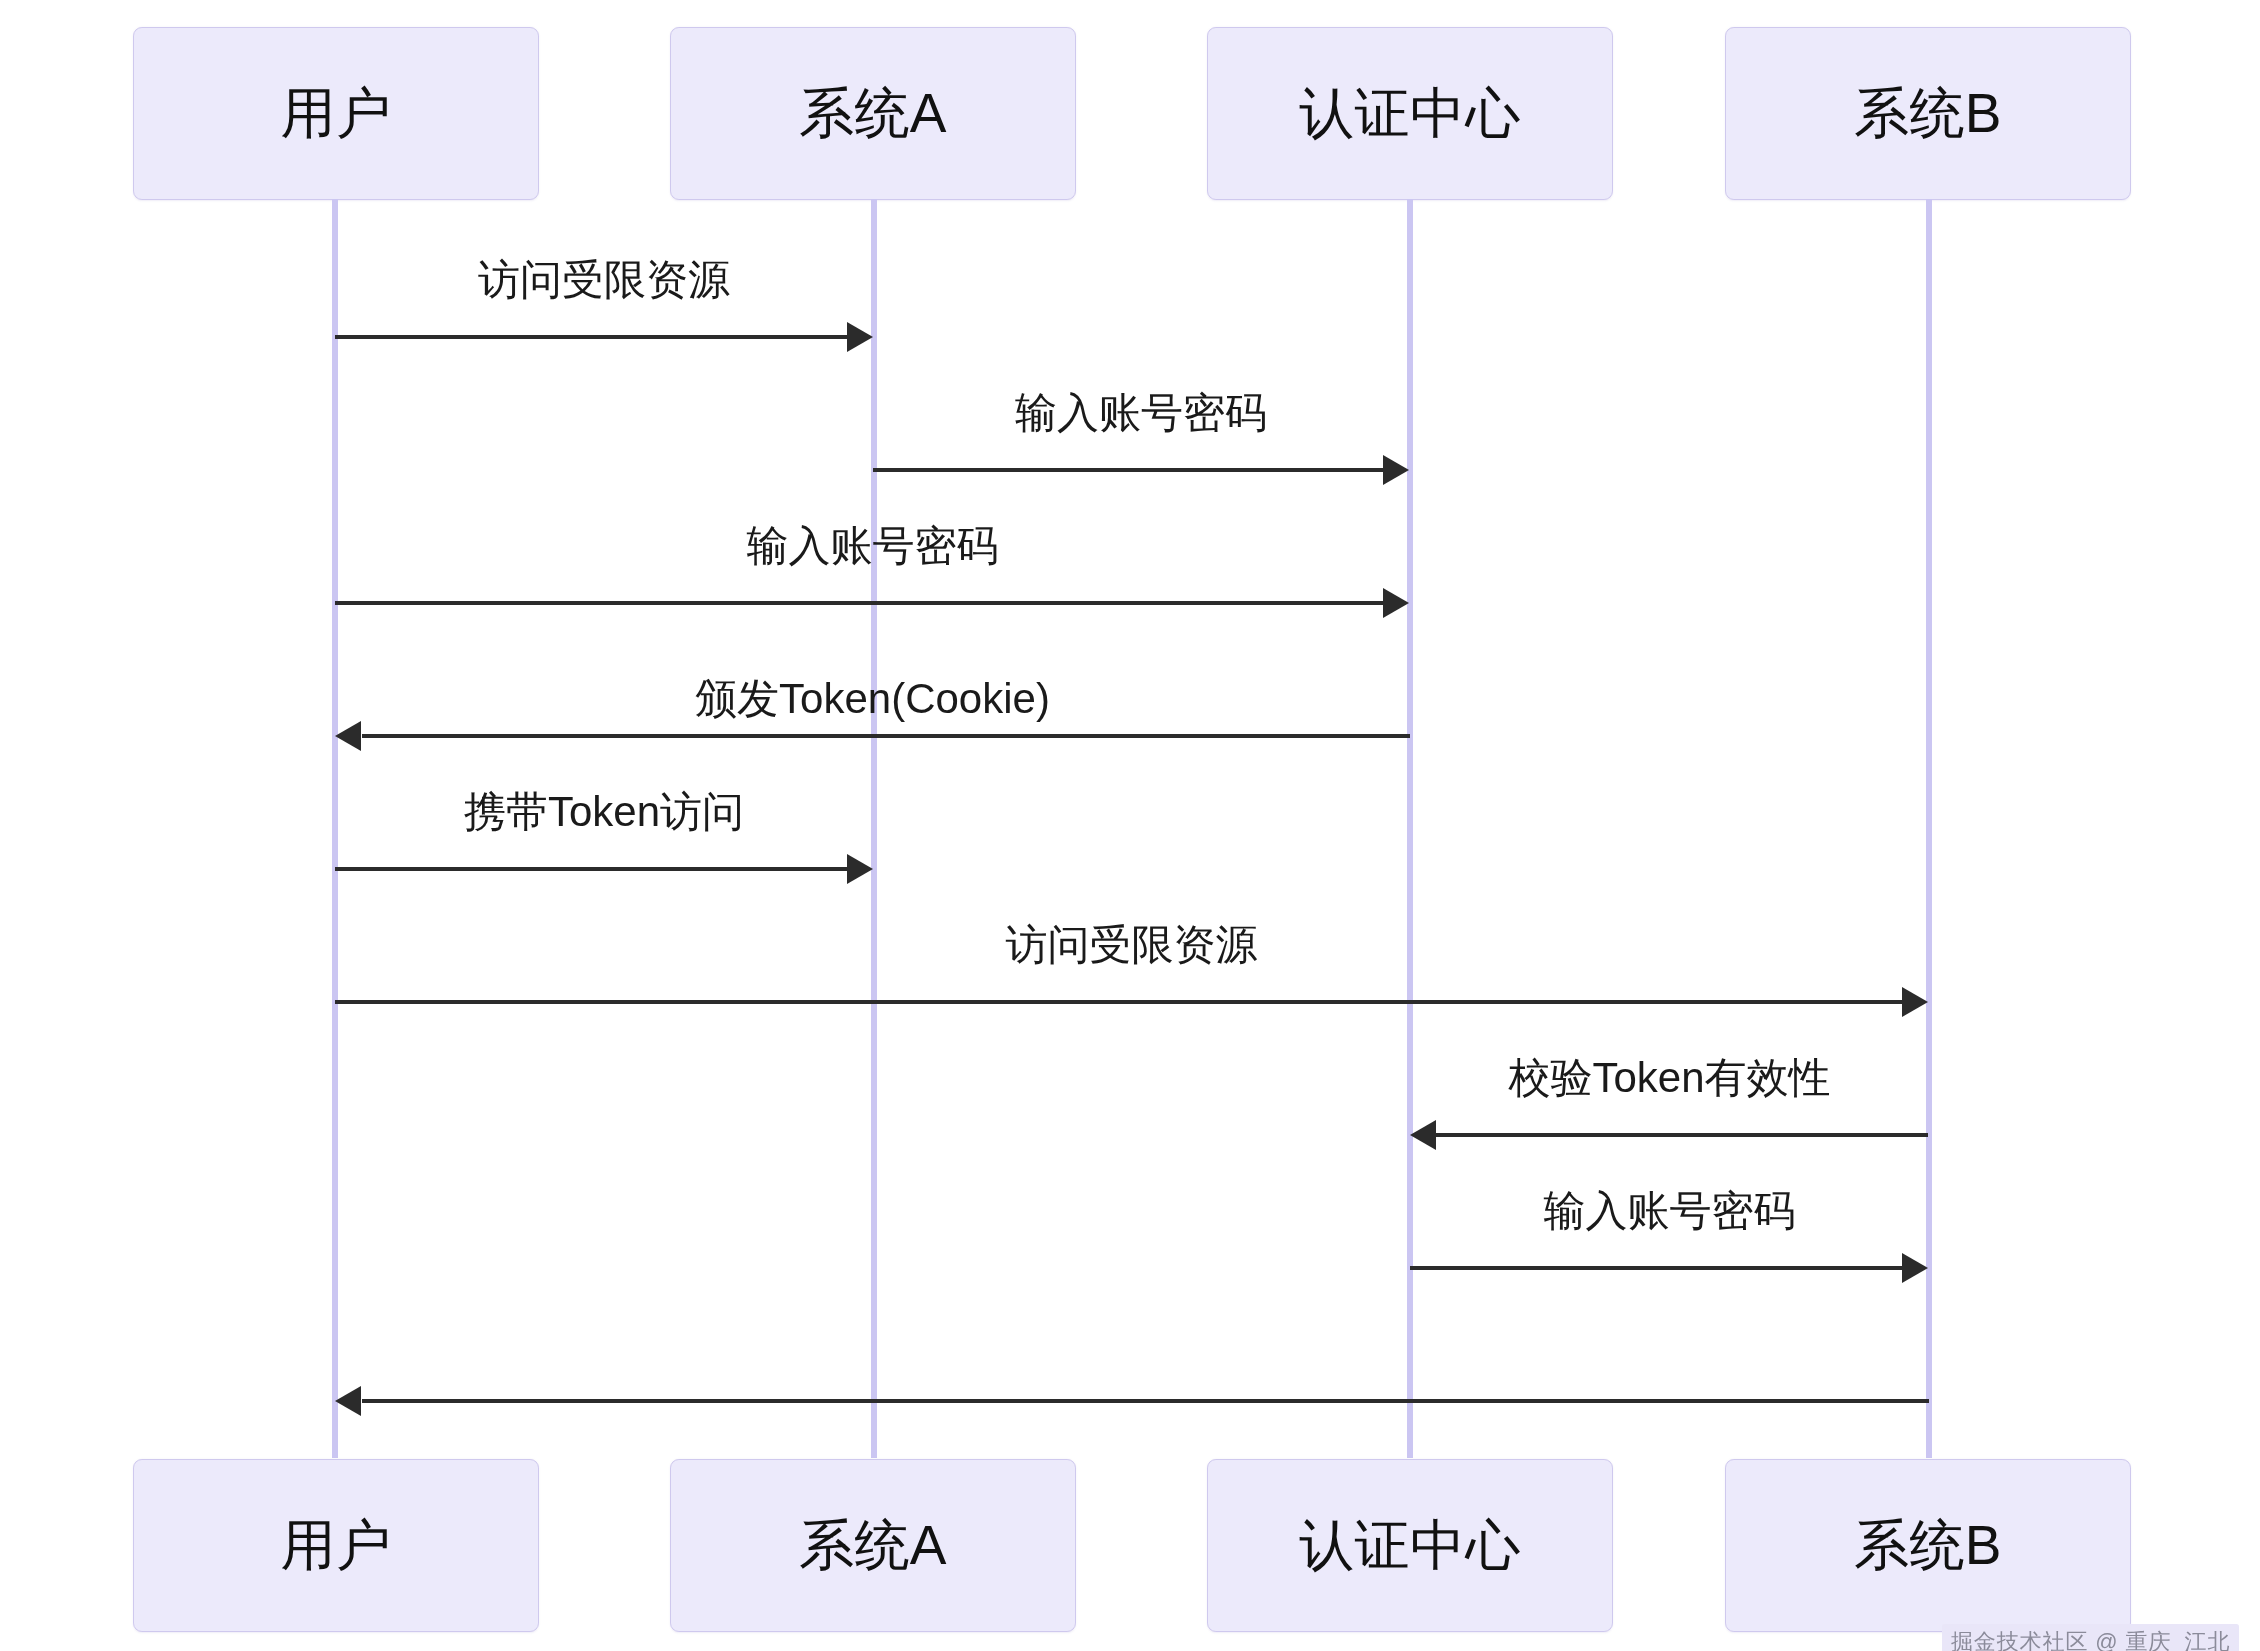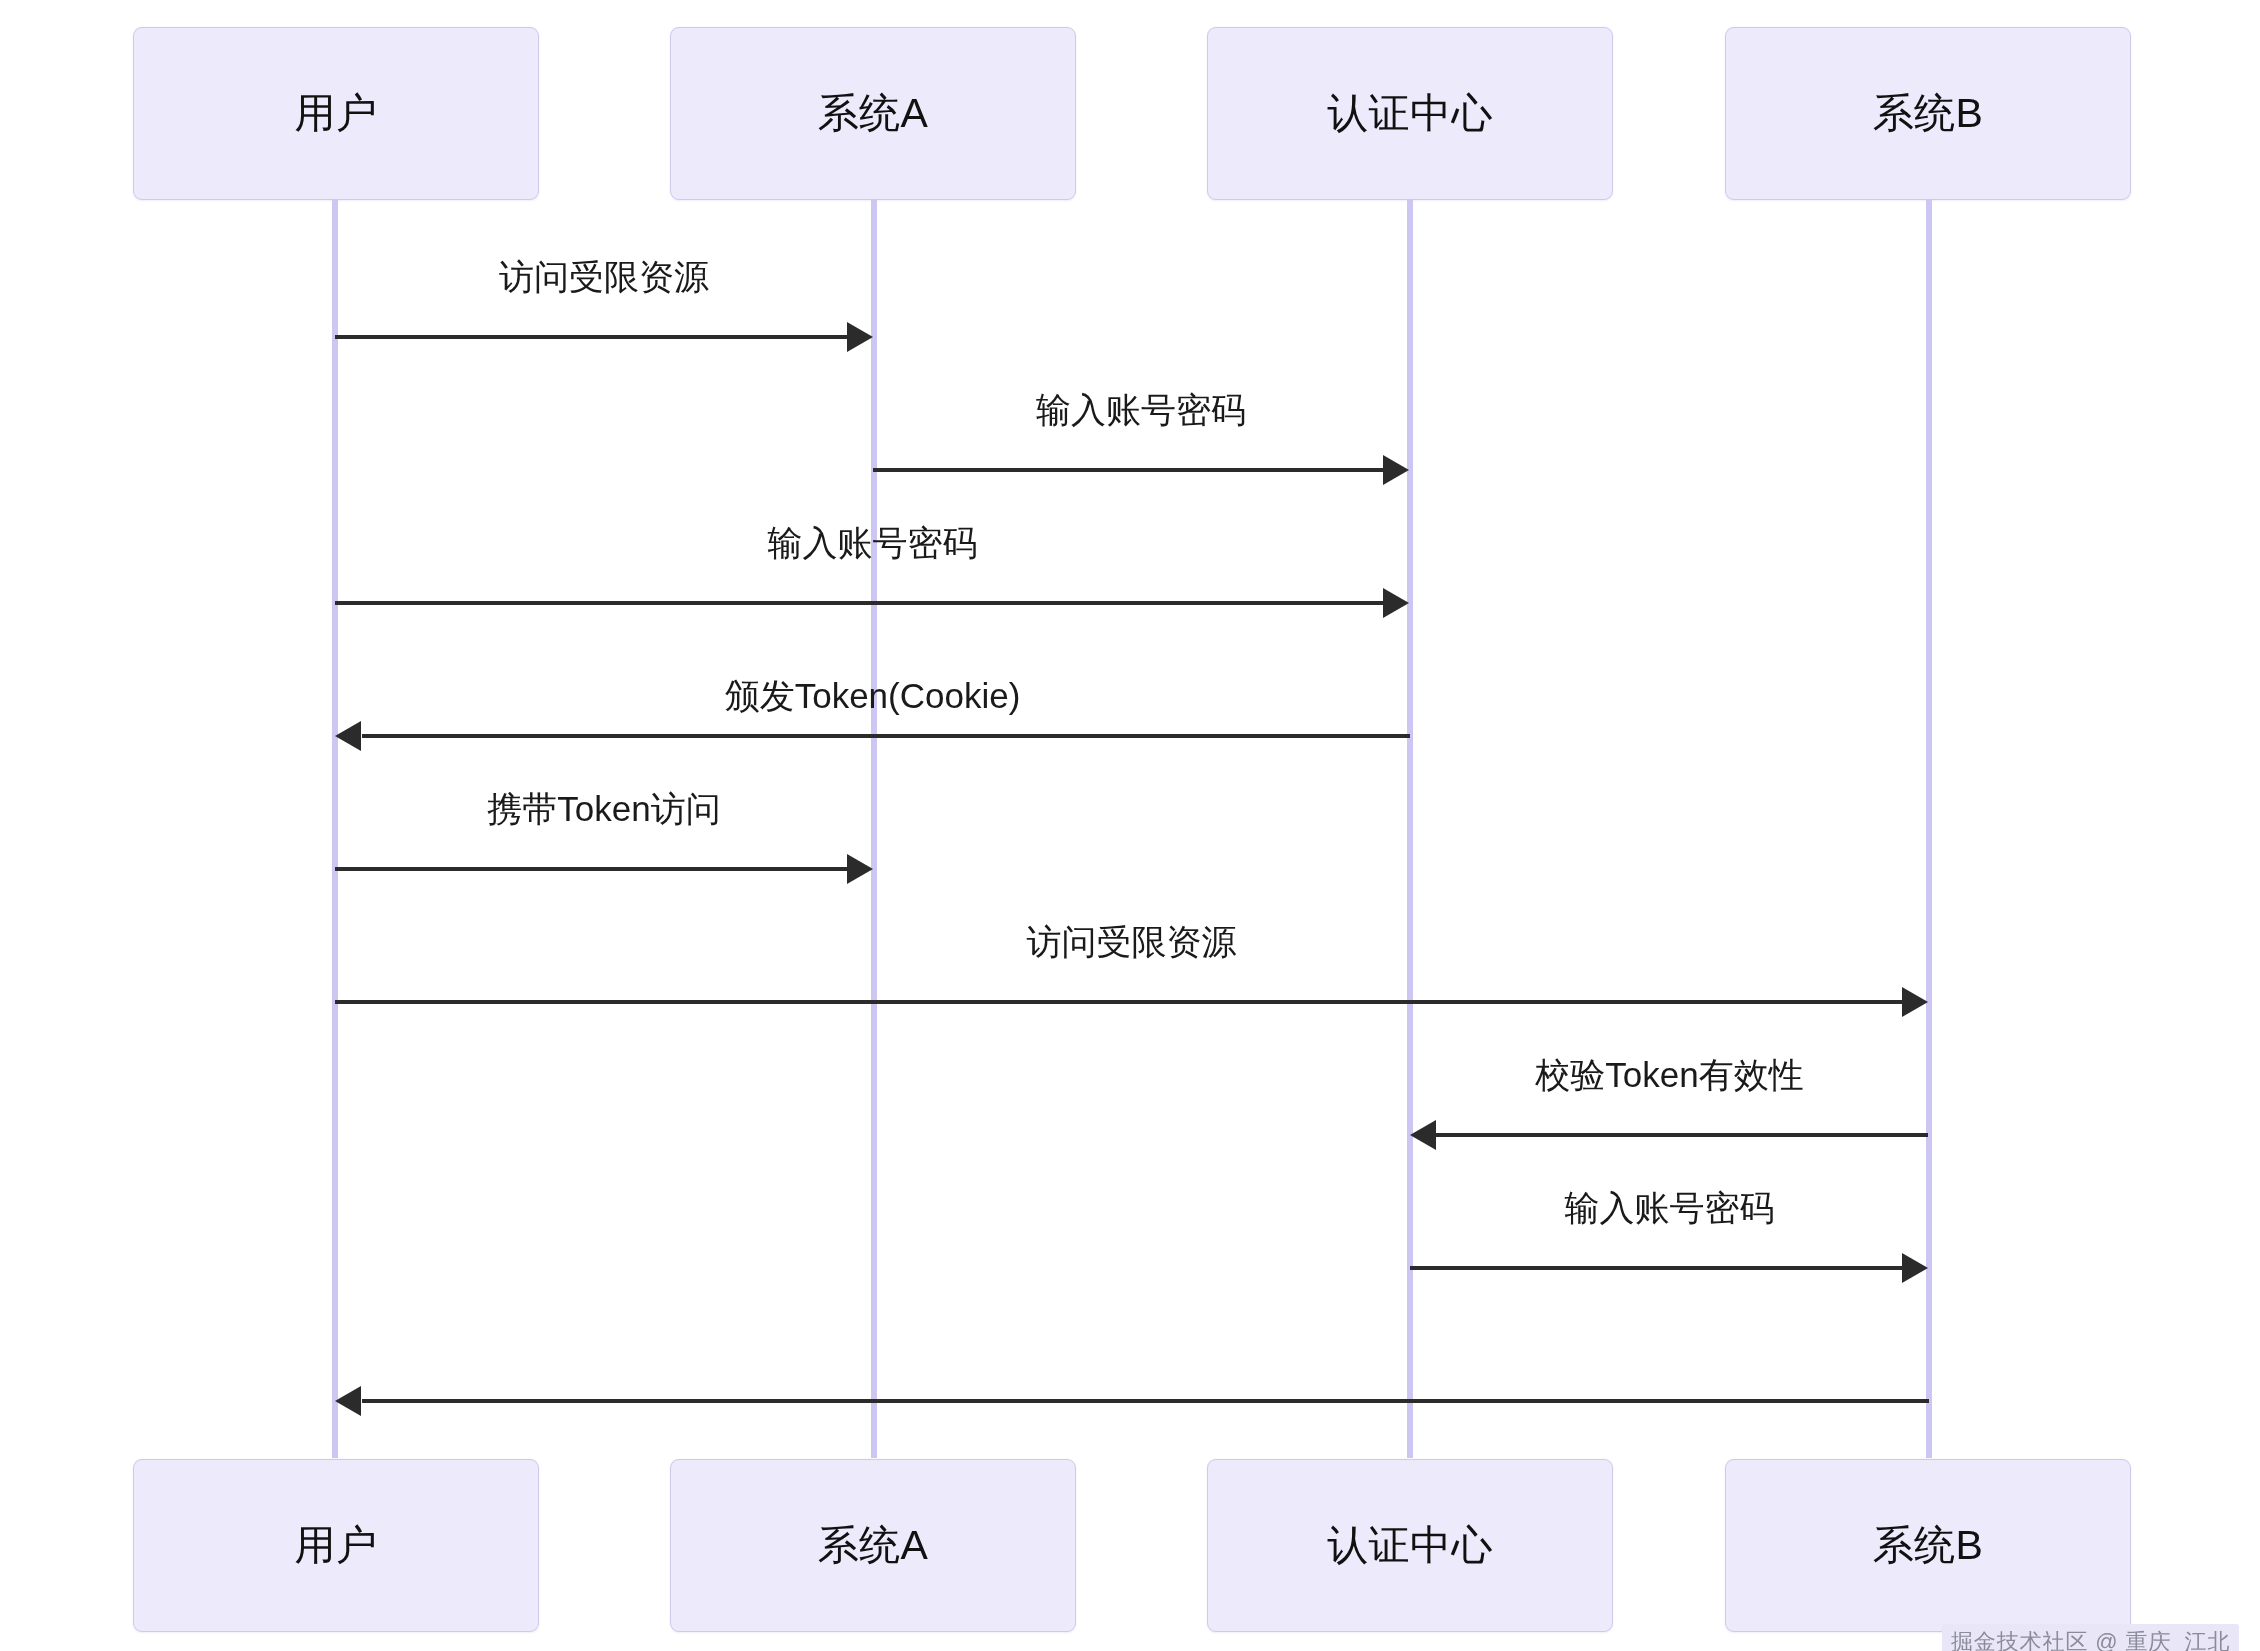--- a/index.html
+++ b/index.html
@@ -10,21 +10,21 @@
   .participant-box{
     position:absolute;
     background:#ECEAFB;
     border:1.8px solid #CFC9EE;
     border-radius:8.9px;
     box-sizing:border-box;
     display:flex;align-items:center;justify-content:center;
     box-shadow:0 0.9px 1.8px rgba(120,110,190,0.12);
   }
   .participant-label{
-    font-size:41px;
+    font-size:55px;
     color:#111111;
     line-height:1;
     letter-spacing:0.4px;
     white-space:nowrap;
   }
 
   .lifeline{
     position:absolute;
     width:6.2px;
     background:#CBC6F2;
@@ -39,21 +39,21 @@
     position:absolute;
     width:0;height:0;
     border-top:15px solid transparent;
     border-bottom:15px solid transparent;
   }
   .arrow-head.right{ border-left:26.6px solid #2B2B2B; }
   .arrow-head.left{ border-right:26.6px solid #2B2B2B; }
 
   .msg-label{
     position:absolute;
-    font-size:35px;
+    font-size:42px;
     color:#1A1A1A;
     white-space:nowrap;
     text-align:center;
     line-height:1;
   }
 
   .watermark{
     position:absolute;
     font-size:22px;
     color:#8B8B9A;

